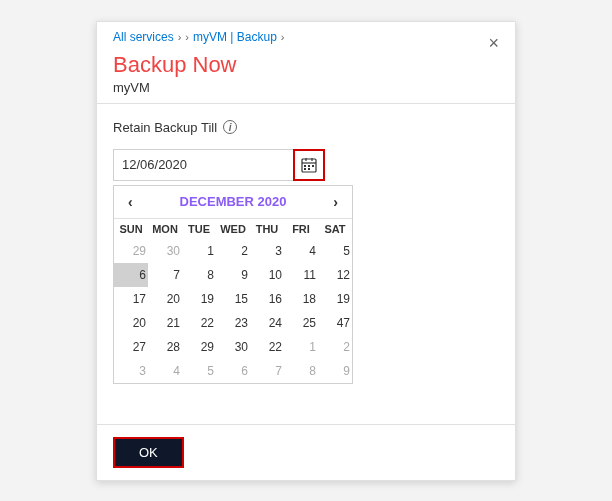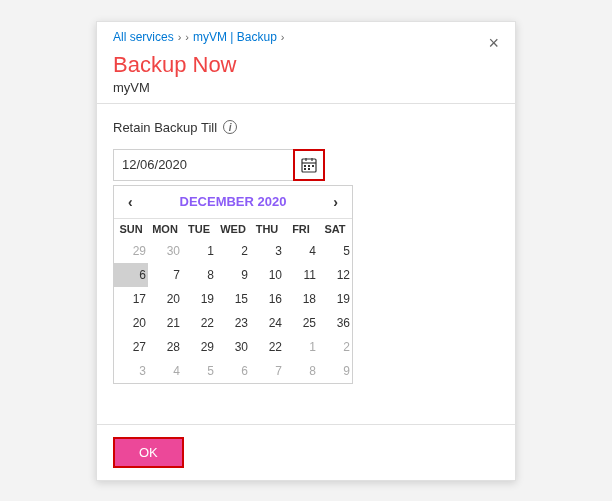--- a/index.html
+++ b/index.html
@@ -187,21 +187,21 @@
       background: #d0d0d0;
       color: #333;
     }
     .panel-footer {
       padding: 12px 16px;
       border-top: 1px solid #e0e0e0;
       display: flex;
       align-items: center;
     }
     .ok-btn {
-      background: #ec4899;
+      background: #0f172a;
       color: #fff;
       border: 2px solid #d00000;
       padding: 6px 24px;
       font-size: 13px;
       font-weight: 500;
       cursor: pointer;
       min-width: 60px;
       outline: none;
     }
   </style>
@@ -295,21 +295,21 @@
               <td>18</td>
               <td>19</td>
             </tr>
             <tr>
               <td>20</td>
               <td>21</td>
               <td>22</td>
               <td>23</td>
               <td>24</td>
               <td>25</td>
-              <td>36</td>
+              <td>47</td>
             </tr>
             <tr>
               <td>27</td>
               <td>28</td>
               <td>29</td>
               <td>30</td>
               <td>22</td>
               <td class="other-month">1</td>
               <td class="other-month">2</td>
             </tr>

